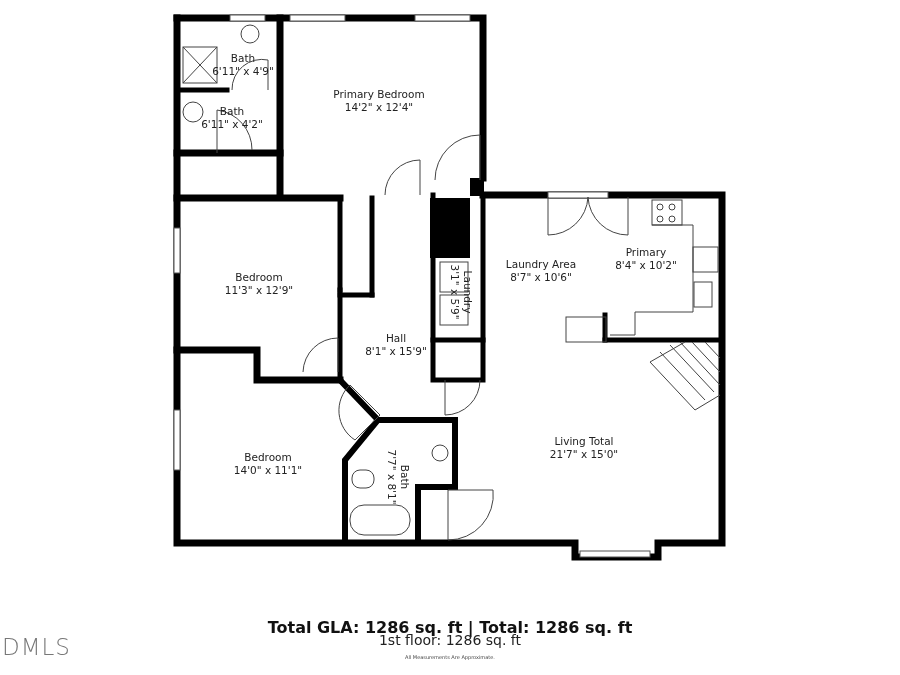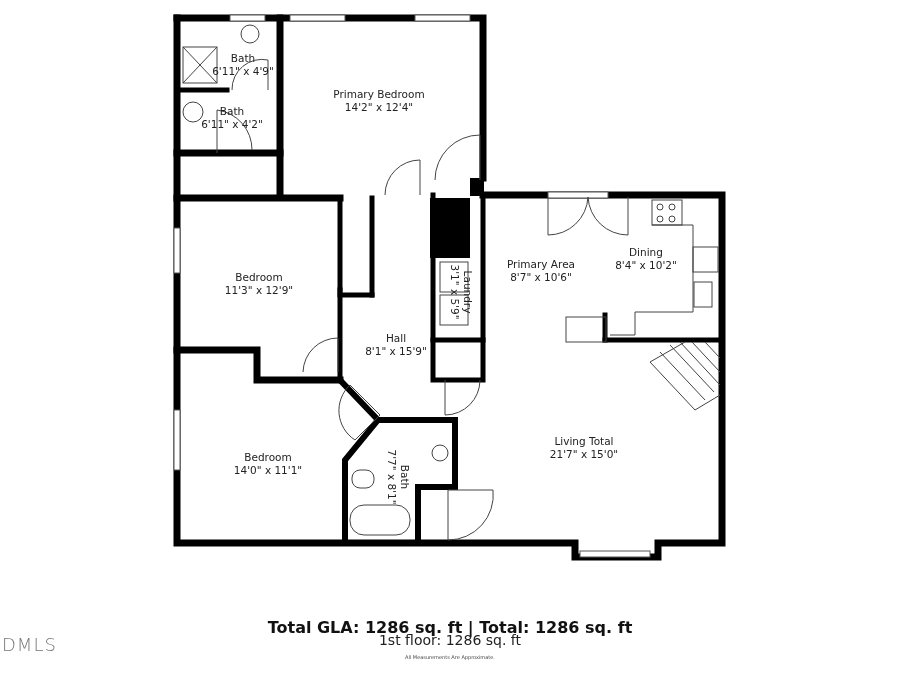--- a/index.html
+++ b/index.html
@@ -3,21 +3,21 @@
 <meta charset="utf-8">
 <style>
   html, body { margin:0; padding:0; background:#ffffff; }
   body { width:900px; height:675px; position:relative; overflow:hidden; font-family:"DejaVu Sans", sans-serif; }
   #plan { position:absolute; left:0; top:0; }
   .room-label { position:absolute; text-align:center; font-size:10.5px; color:#222; line-height:13px; transform:translate(-50%,-50%); white-space:nowrap; }
   .rot { transform:translate(-50%,-50%) rotate(90deg); }
   .footer-bold { position:absolute; left:450px; top:618px; transform:translateX(-50%); font-weight:bold; font-size:16px; color:#111; white-space:nowrap; }
   .footer-sub { position:absolute; left:450px; top:632px; transform:translateX(-50%); font-size:14px; color:#222; white-space:nowrap; }
   .footer-note { position:absolute; left:450px; top:654px; transform:translateX(-50%); font-size:5px; color:#444; white-space:nowrap; }
-  .mls { position:absolute; left:2px; top:634px; font-size:18px; color:#777; letter-spacing:1px; font-weight:200; }
+  .mls { position:absolute; left:2px; top:634px; font-size:23px; color:#777; letter-spacing:1px; font-weight:200; }
 </style>
 </head>
 <body>
 
 <svg id="plan" width="900" height="675" viewBox="0 0 900 675">
   <g fill="none" stroke="#000" stroke-width="7" stroke-linecap="square">
 
     <path d="M177,18 L483,18 L483,178"></path>
     <path d="M177,18 L177,543 L575,543 L575,557 L658,557 L658,543 L722,543 L722,195 L483,195"></path>
 
@@ -106,25 +106,25 @@
 </div>
 <div class="room-label" style="left:259px;top:284px">
   <div>Bedroom</div>
   <div>11'3" x 12'9"</div>
 </div>
 <div class="room-label rot" style="left:461px;top:292px">
   <div>Laundry</div>
   <div>3'1" x 5'9"</div>
 </div>
 <div class="room-label" style="left:541px;top:271px">
-  <div>Primary Area</div>
+  <div>Laundry Area</div>
   <div>8'7" x 10'6"</div>
 </div>
 <div class="room-label" style="left:646px;top:259px">
-  <div>Dining</div>
+  <div>Primary</div>
   <div>8'4" x 10'2"</div>
 </div>
 <div class="room-label" style="left:396px;top:345px">
   <div>Hall</div>
   <div>8'1" x 15'9"</div>
 </div>
 <div class="room-label" style="left:268px;top:464px">
   <div>Bedroom</div>
   <div>14'0" x 11'1"</div>
 </div>

